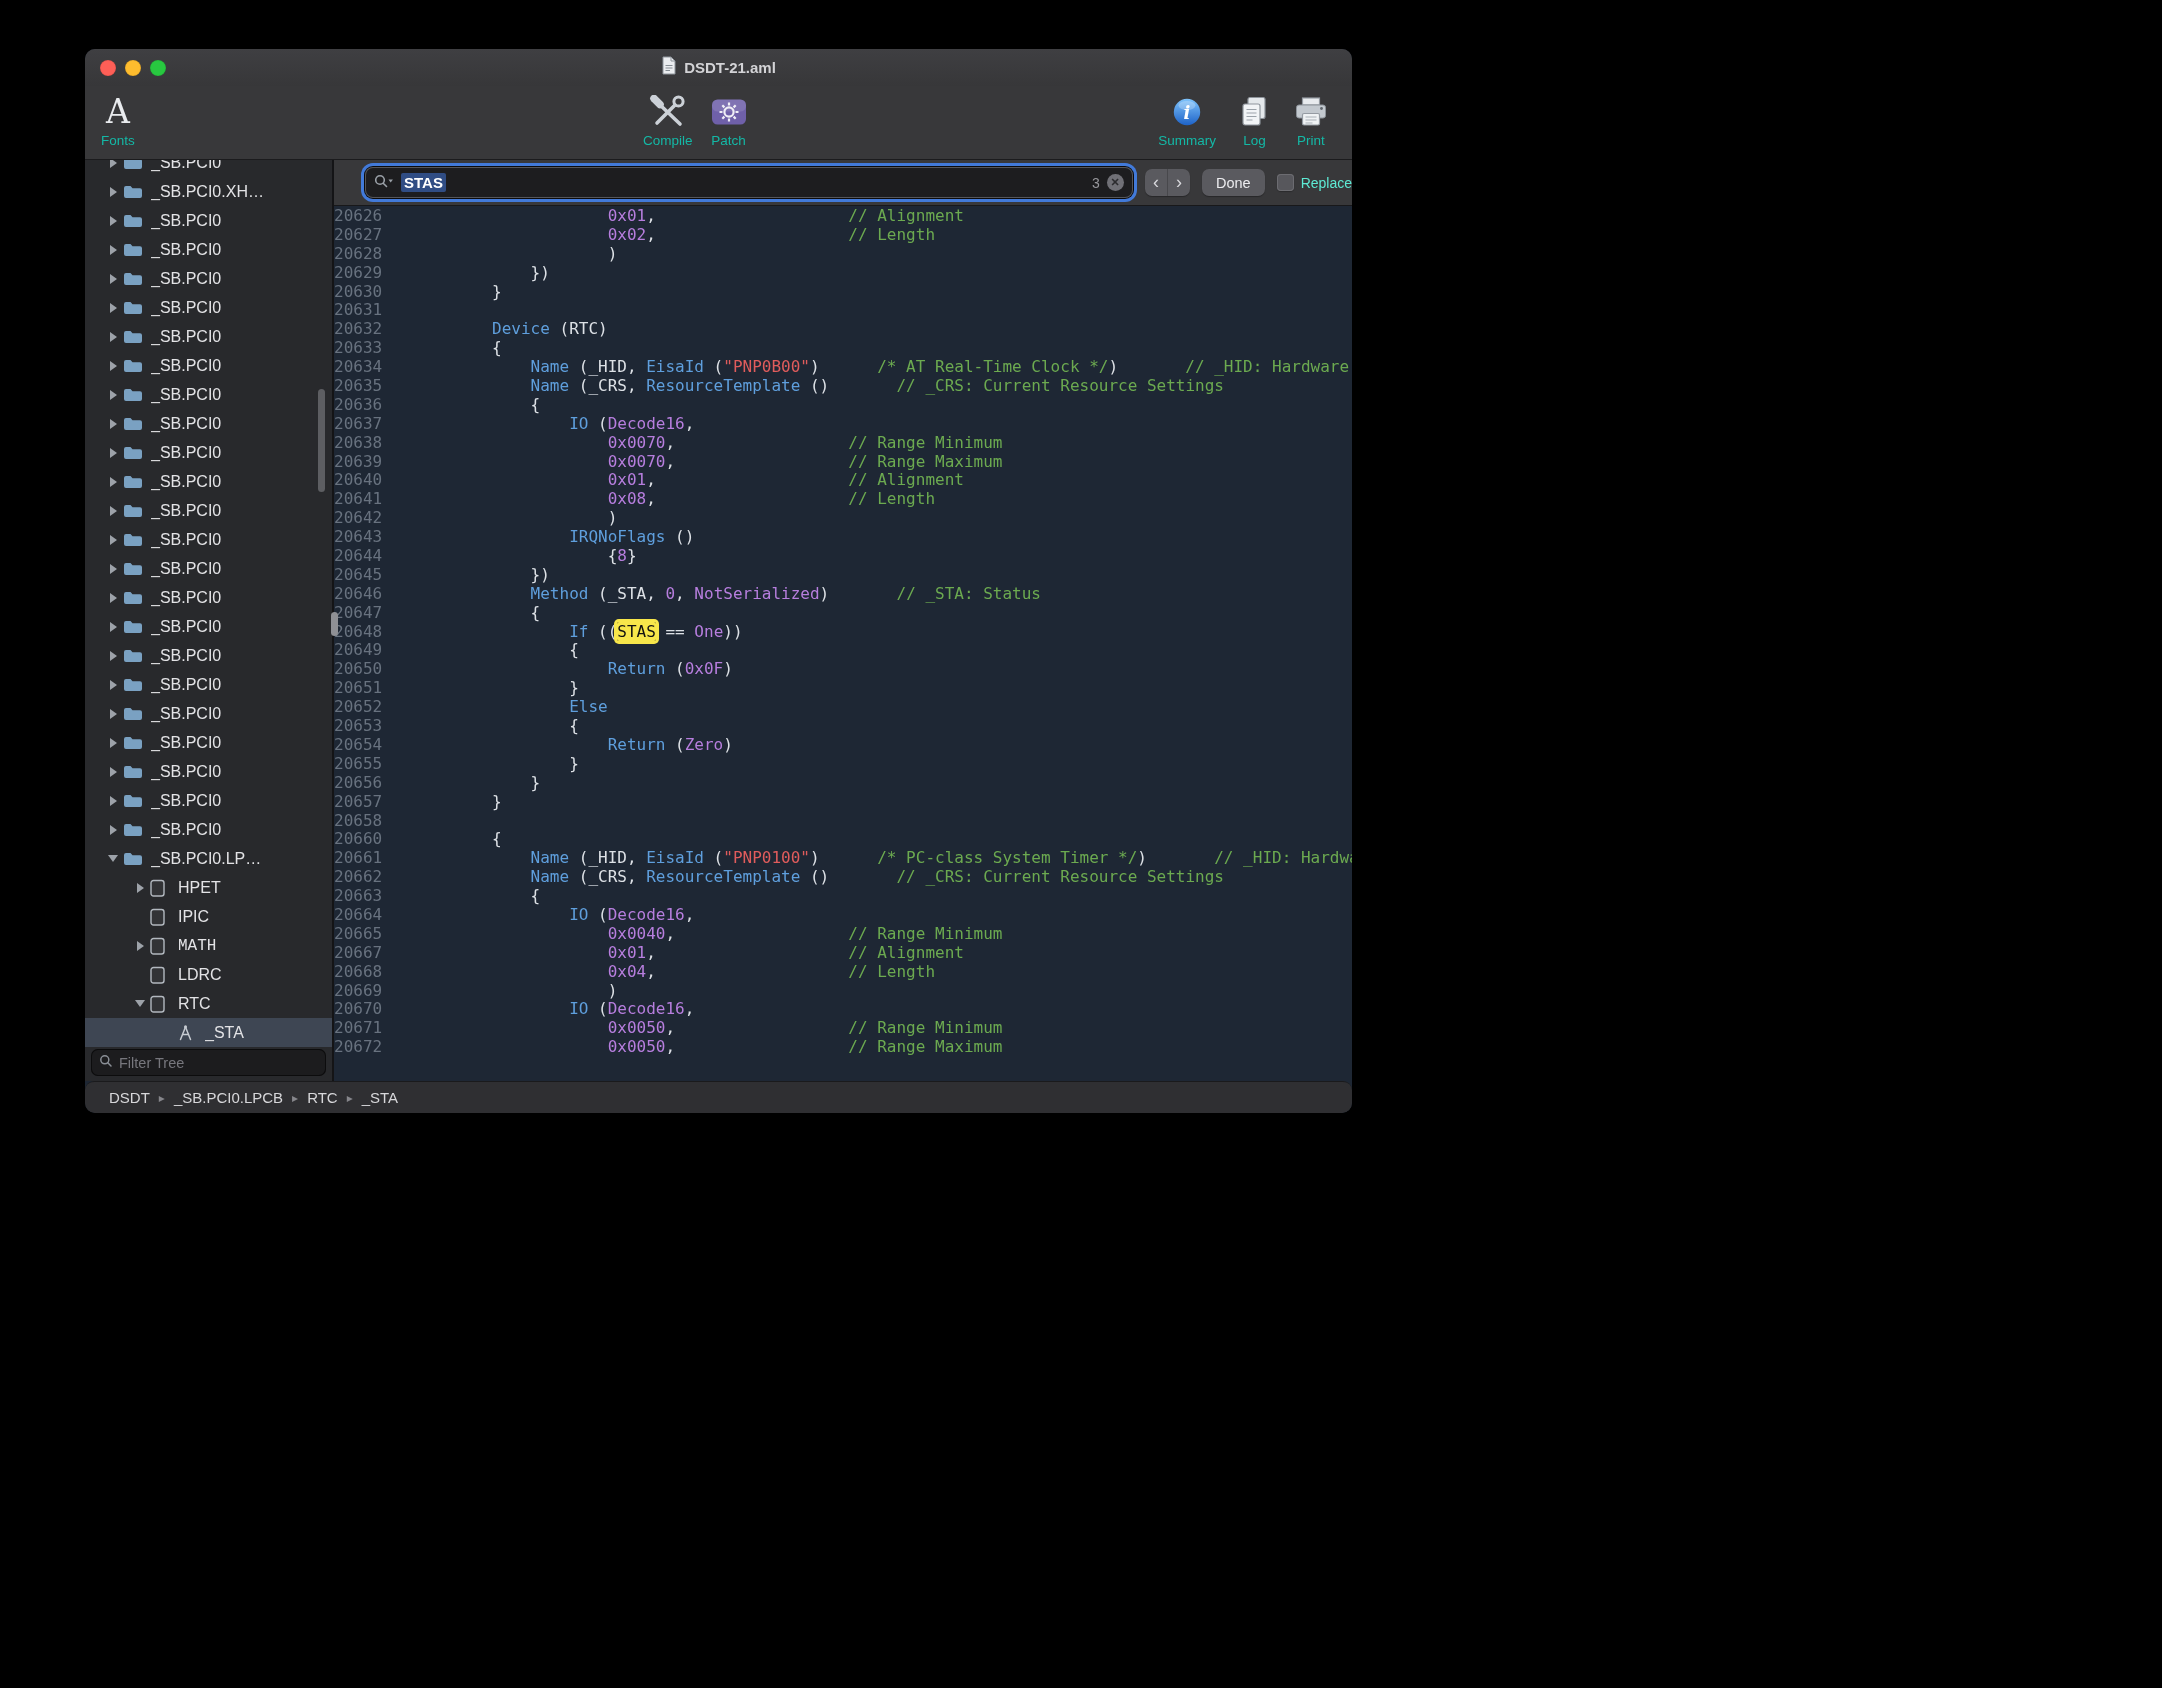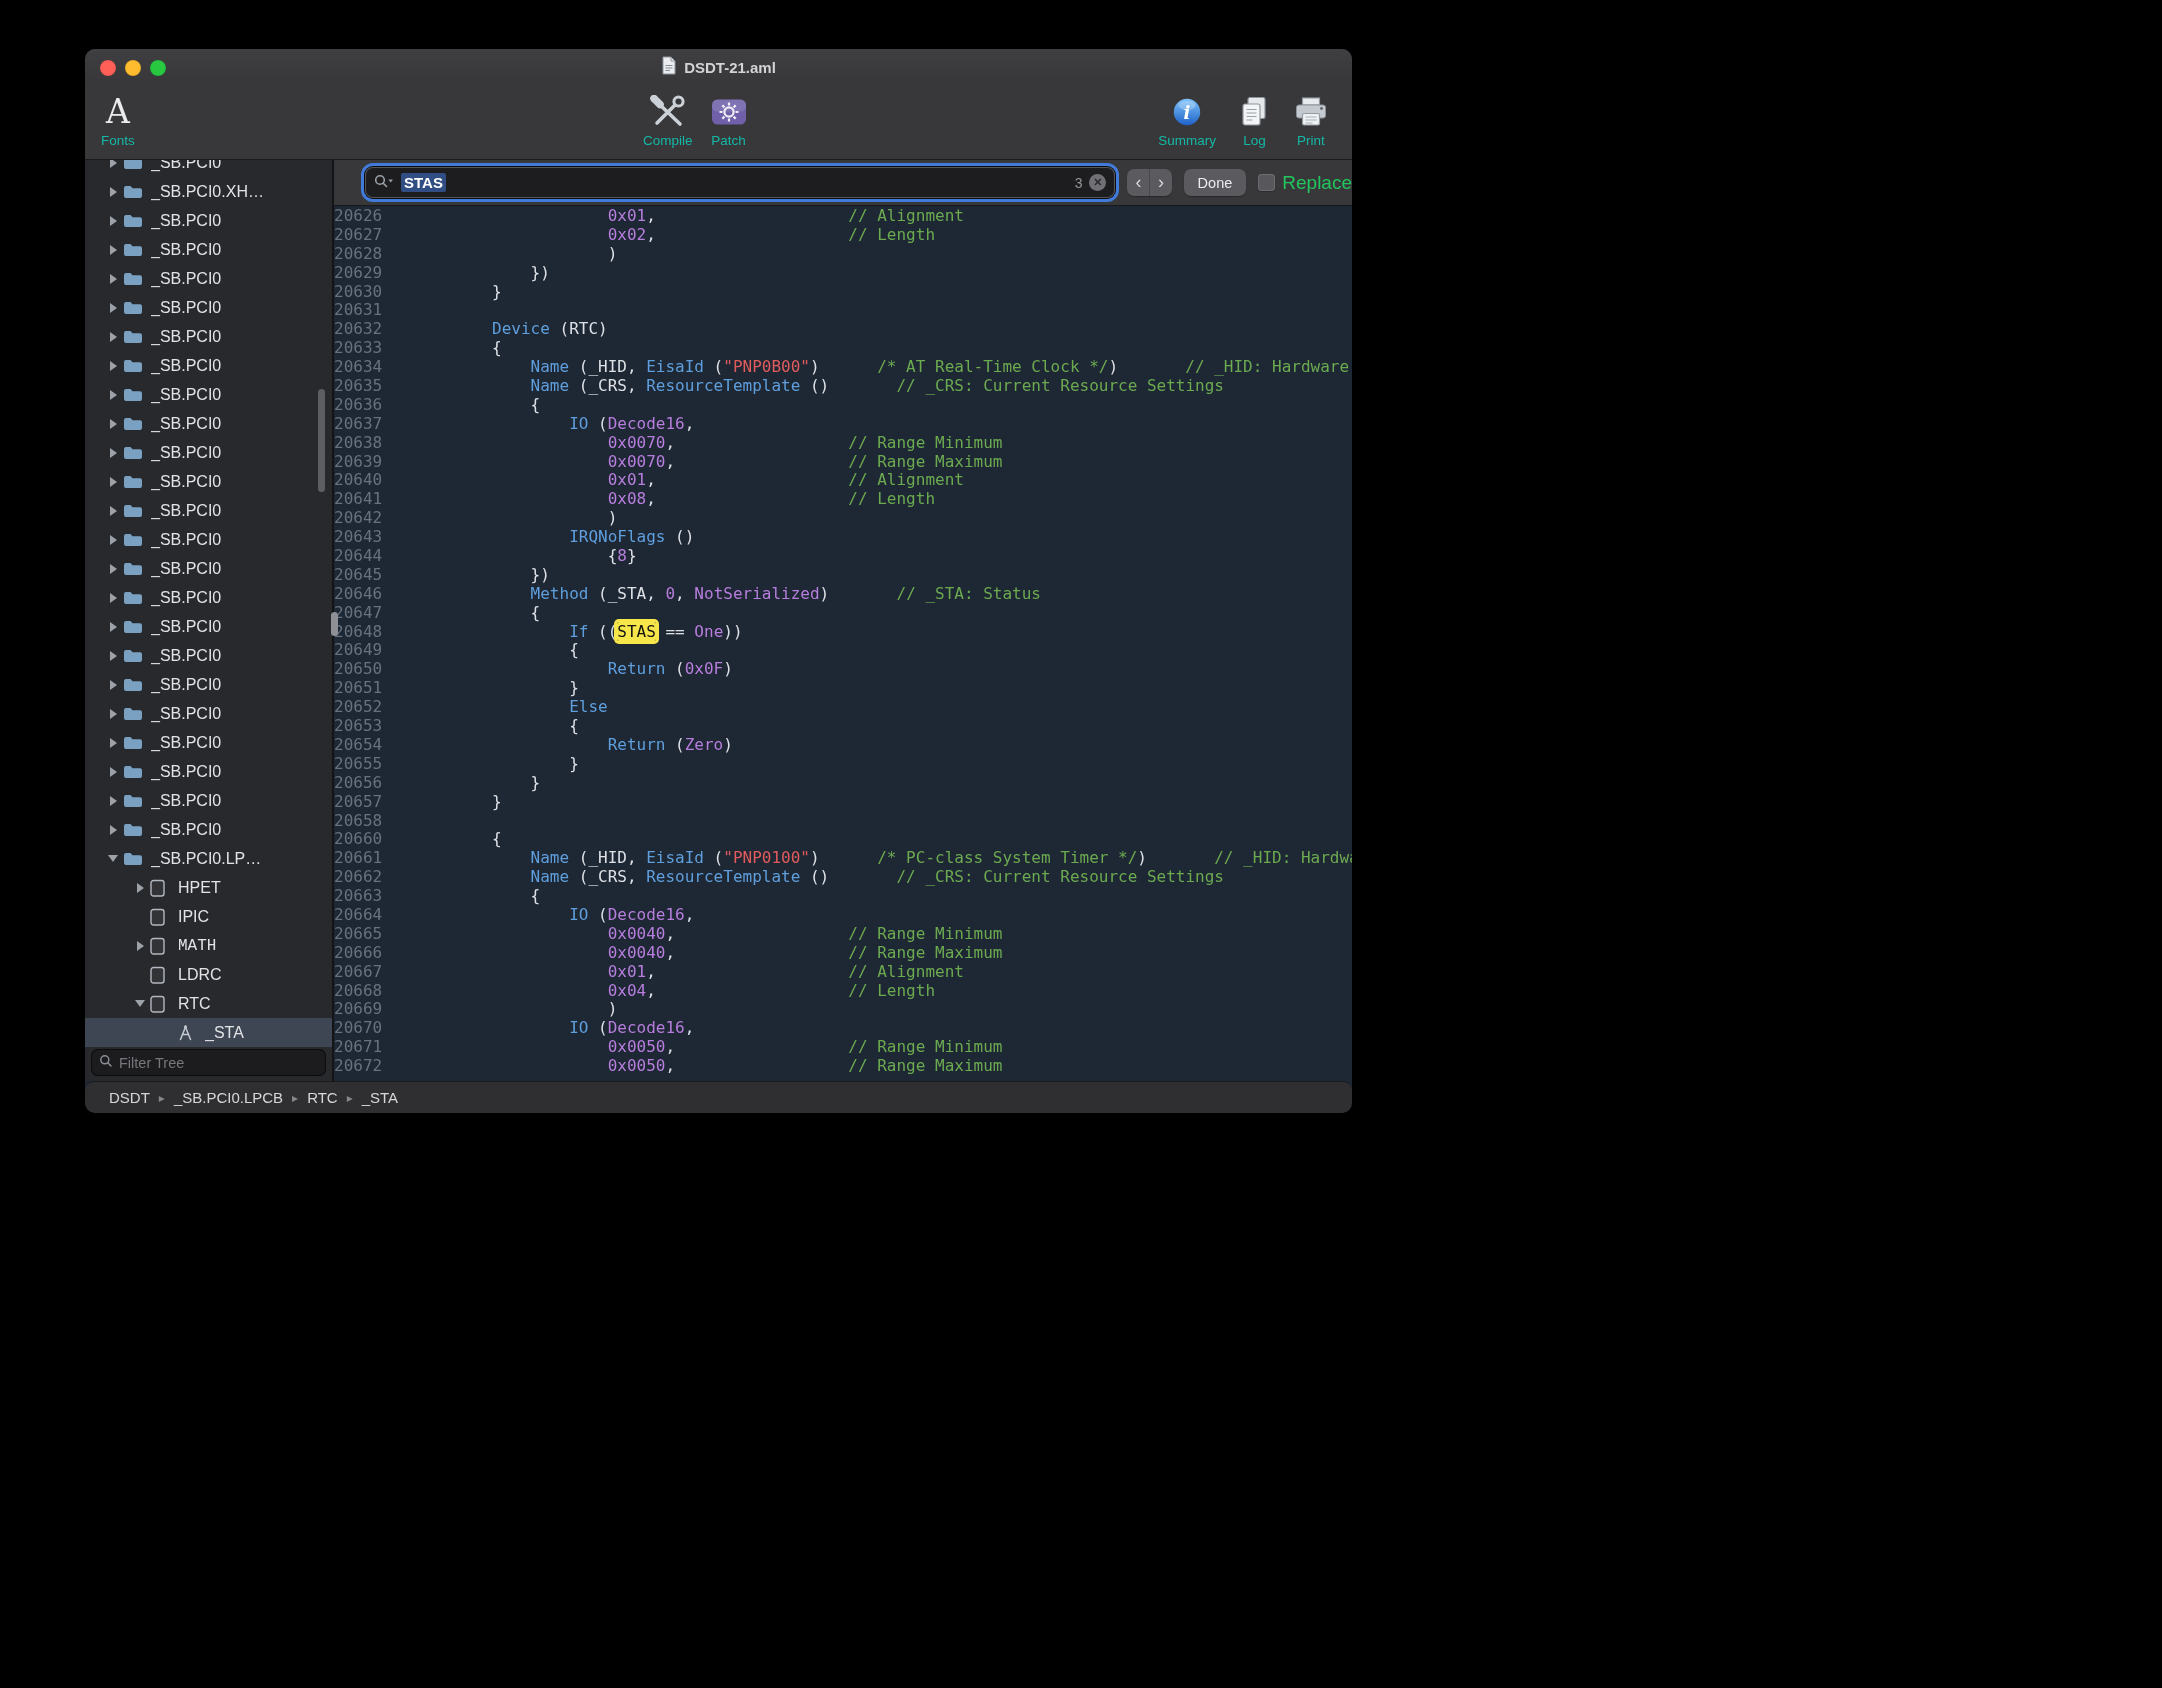--- a/index.html
+++ b/index.html
@@ -70,21 +70,21 @@
   .clear { width:17px; height:17px; flex:none; border-radius:50%; background:#707076; color:#2c2c2f;
            font-size:11px; font-weight:bold; display:flex; align-items:center; justify-content:center; line-height:1; }
   .seg { display:flex; height:27px; background:#5a5a5f; border-radius:7px; overflow:hidden; box-shadow:0 1px 1px rgba(0,0,0,.3); }
   .seg-btn { width:26px; display:flex; align-items:center; justify-content:center; color:#d9d9dd; font-size:18px; }
   .seg-btn + .seg-btn { border-left:1px solid #48484c; }
   .done-btn { height:27px; padding:0 14px; background:#5a5a5f; border:none; border-radius:7px;
               color:#ececef; font-size:14.5px; font-family:inherit; box-shadow:0 1px 1px rgba(0,0,0,.3); }
   .replace-wrap { display:flex; align-items:center; gap:7px; }
   .checkbox { width:17px; height:17px; border-radius:4px; background:#57575c;
               box-shadow:inset 0 0 0 1px #6c6c71, 0 1px 1px rgba(0,0,0,.25); }
-  .replace-label { color:#22c55e; font-size:19px; }
+  .replace-label { color:#5eead4; font-size:14px; }
 
   
   .code { flex:1; overflow:hidden; padding-top:1px;
           font-family:"DejaVu Sans Mono", monospace; font-size:16px; line-height:18.9px; }
   .code-line { display:flex; height:18.9px; }
   .ln { width:78px; flex:none; color:#68727f; }
   .lt { margin-left:3px; white-space:pre; }
   .tok-p { color:#dde1e6; }
   .tok-k { color:var(--kw,#5f9fdd); }
   .tok-t { color:var(--ty,#b77ede); }
@@ -677,24 +677,20 @@
             </div>
             <div class="code-line">
               <span class="ln">20664</span>
               <span class="lt"><span class="tok-p">                </span><span class="tok-k">IO</span><span class="tok-p"> (</span><span class="tok-t">Decode16</span><span class="tok-p">,</span></span>
             </div>
             <div class="code-line">
               <span class="ln">20665</span>
               <span class="lt"><span class="tok-p">                    </span><span class="tok-t">0x0040</span><span class="tok-p">,             </span><span class="tok-c">// Range Minimum</span></span>
             </div>
             <div class="code-line">
-              <span class="ln">20666</span>
-              <span class="lt"><span class="tok-p">                    </span><span class="tok-t">0x0040</span><span class="tok-p">,             </span><span class="tok-c">// Range Maximum</span></span>
-            </div>
-            <div class="code-line">
               <span class="ln">20667</span>
               <span class="lt"><span class="tok-p">                    </span><span class="tok-t">0x01</span><span class="tok-p">,               </span><span class="tok-c">// Alignment</span></span>
             </div>
             <div class="code-line">
               <span class="ln">20668</span>
               <span class="lt"><span class="tok-p">                    </span><span class="tok-t">0x04</span><span class="tok-p">,               </span><span class="tok-c">// Length</span></span>
             </div>
             <div class="code-line">
               <span class="ln">20669</span>
               <span class="lt"><span class="tok-p">                    )</span></span>

